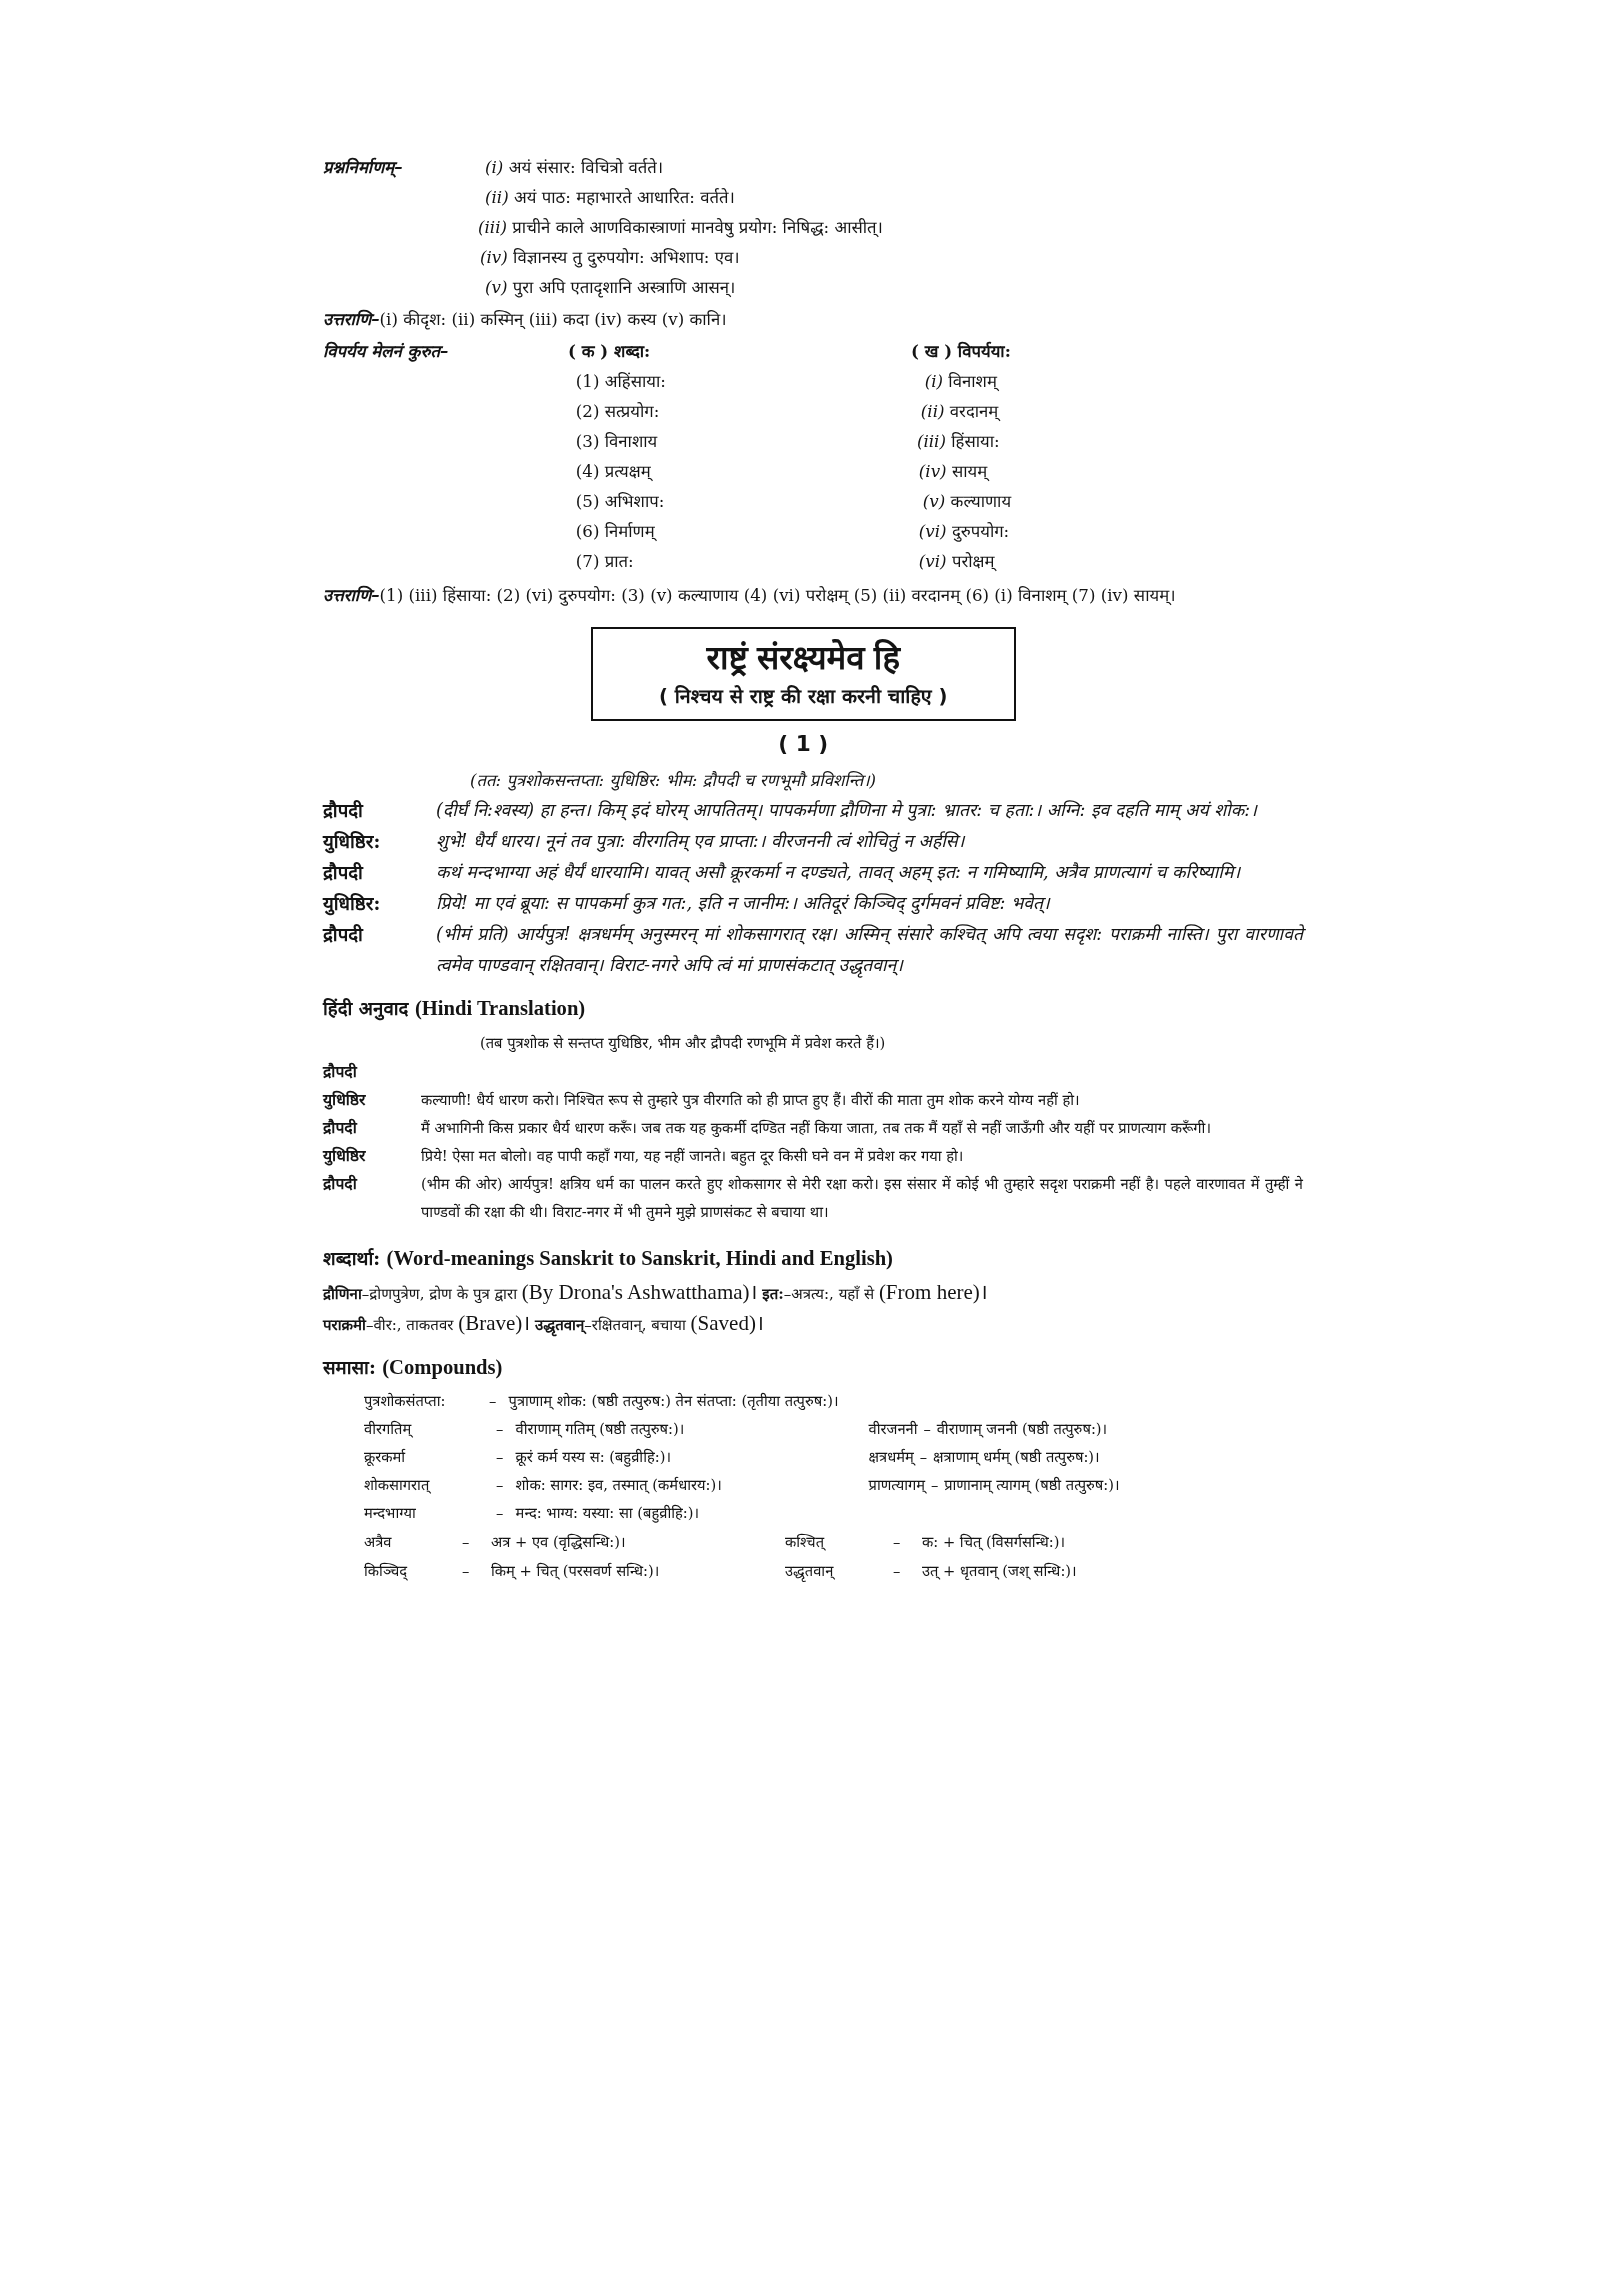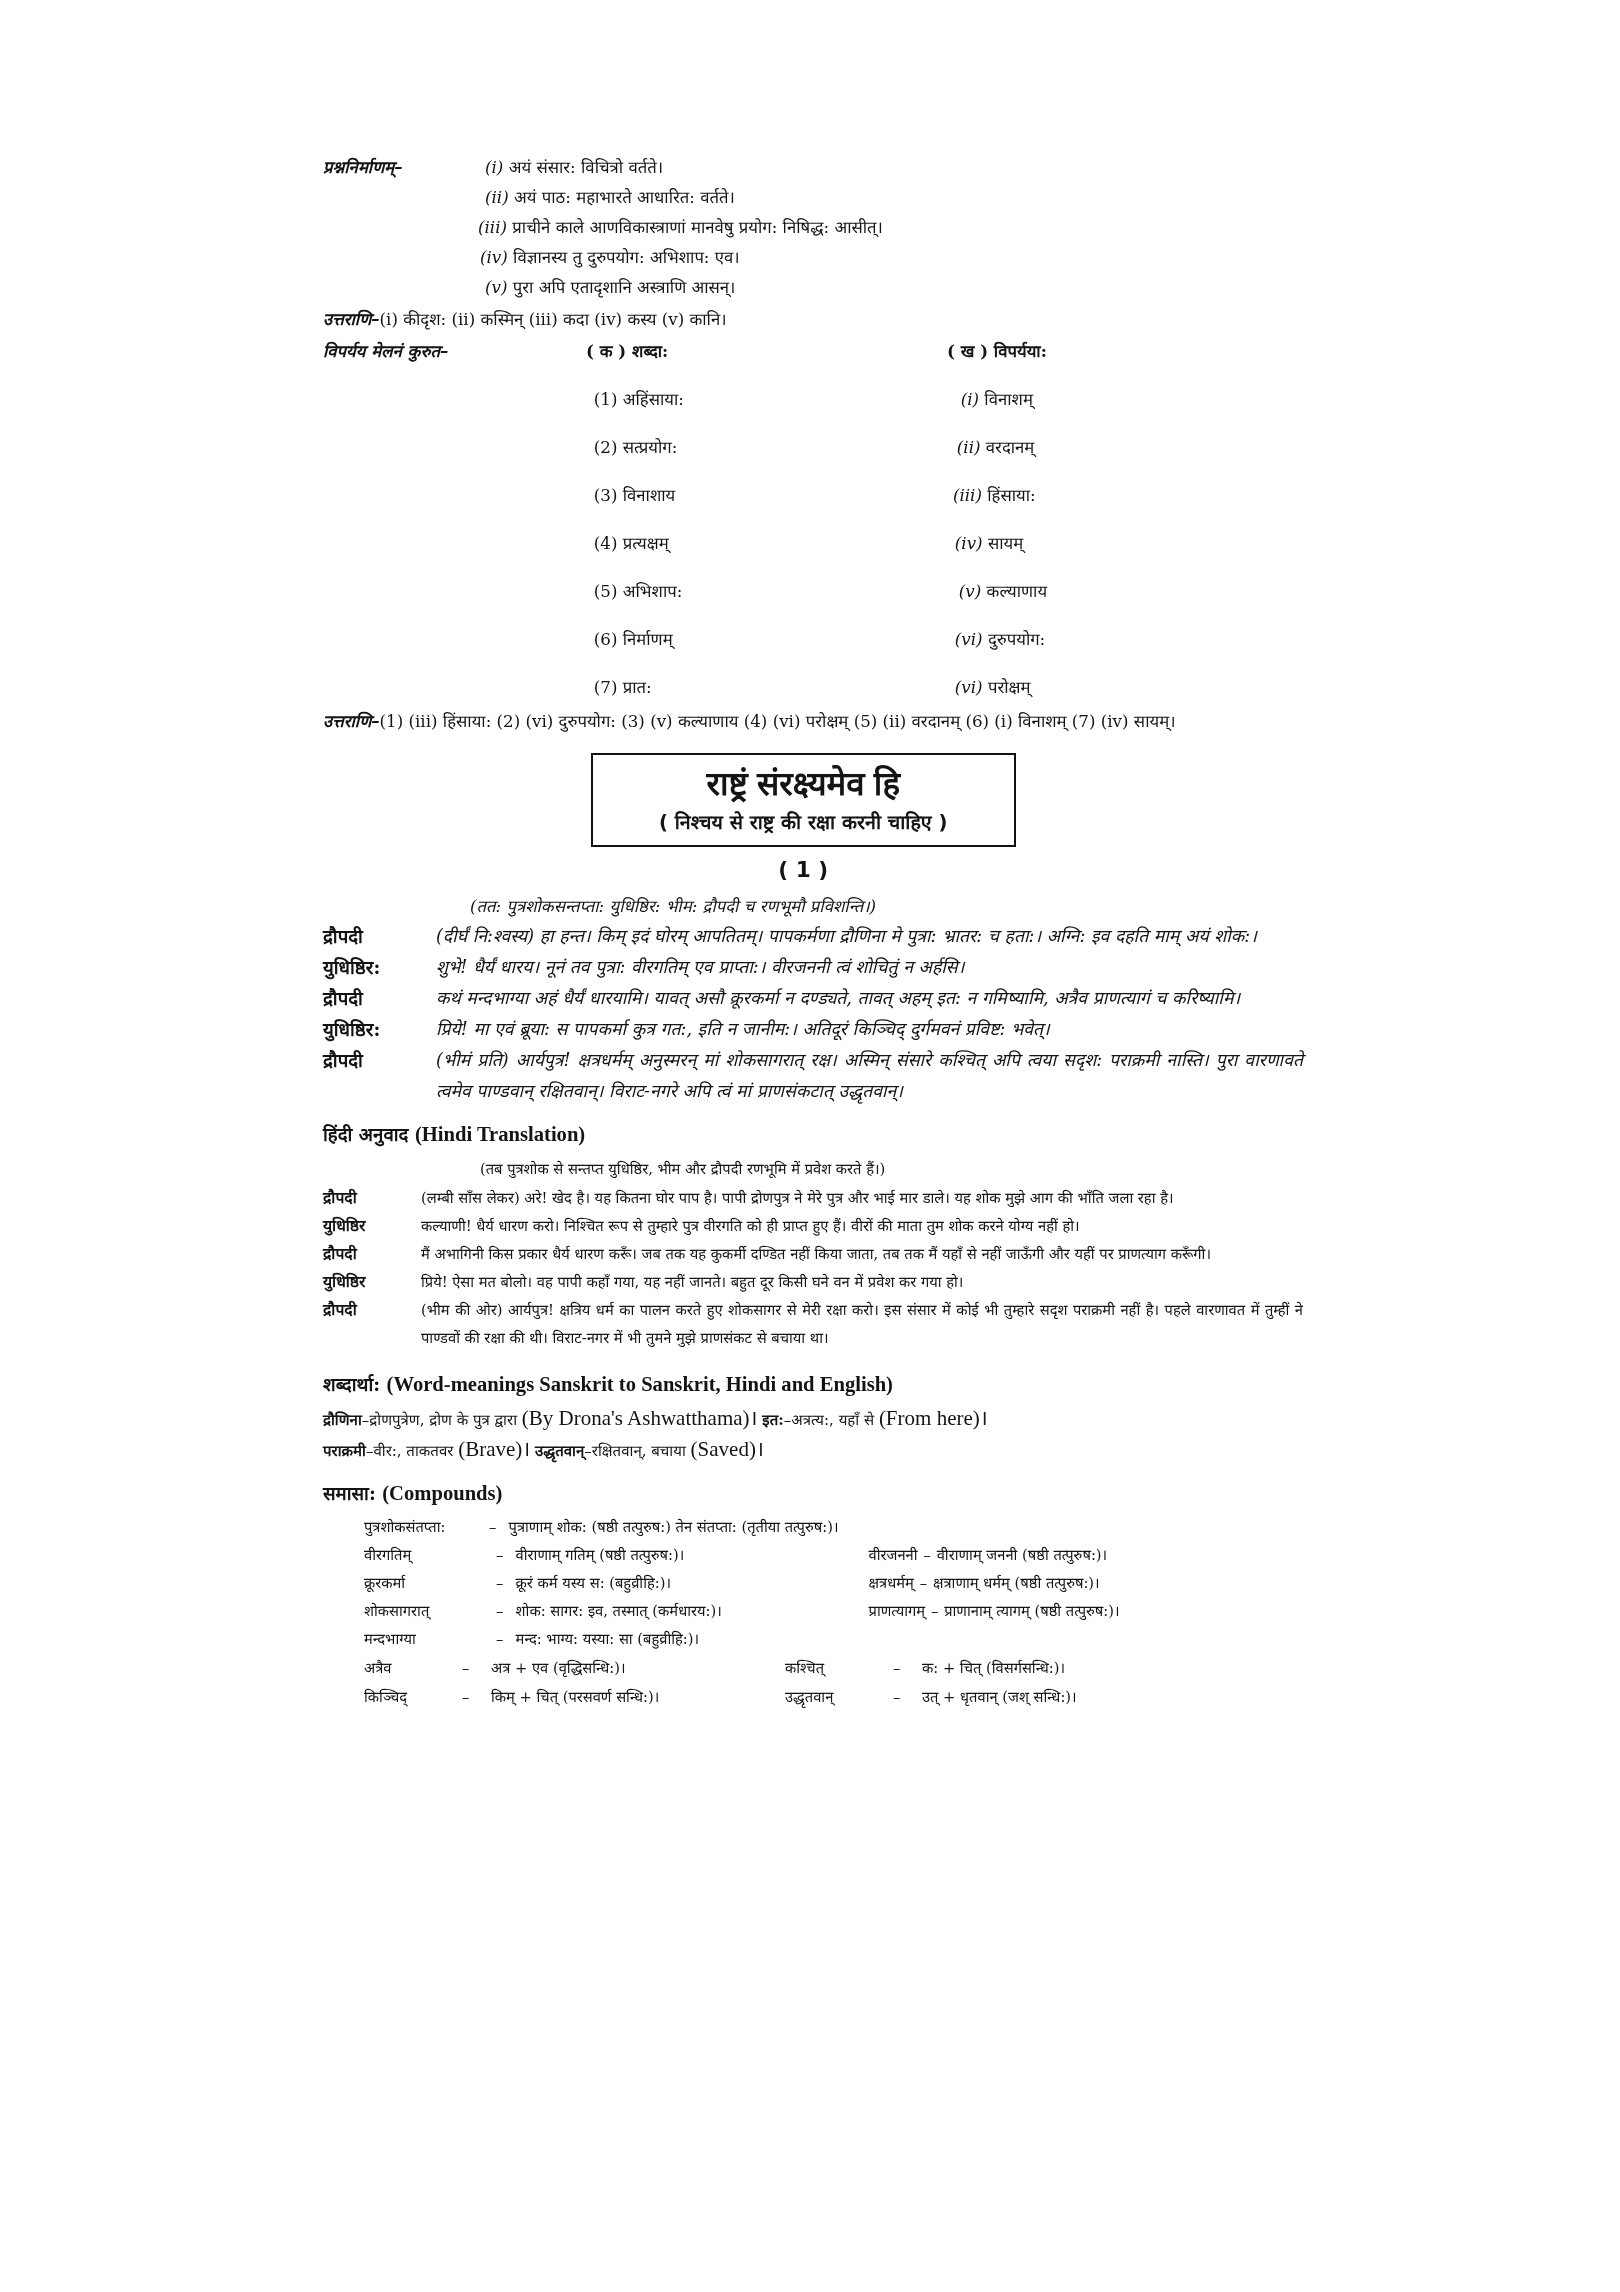--- a/index.html
+++ b/index.html
@@ -26,21 +26,21 @@
     .b { font-weight: bold; }
     .i { font-style: italic; }
     .lbl { font-weight: bold; white-space: nowrap; font-style: italic; }
     .qf-first { display: flex; }
     .qf-first .lbl { width: 162px; }
     .qf-item { padding-left: 162px; }
 
     .answers { margin-top: 2px; }
 
     
-    .match { display: grid; grid-template-columns: 245px 343px 294px; margin-top: 2px; gap: 18px; }
+    .match { display: grid; grid-template-columns: 245px 343px 294px; margin-top: 2px; }
     .match .col-head { font-weight: bold; }
     .match .cell { white-space: nowrap; }
     .match .rnum { font-style: italic; }
 
     .answers2 { margin-top: 3.9px; text-align: justify; }
 
     
     .title-box {
       position: relative;
       margin: 17.6px auto 0 auto;
@@ -211,21 +211,20 @@
   </section>
 
   <section>
     <div class="section-head">
       <span>हिंदी अनुवाद</span>
       <span class="en">(Hindi Translation)</span>
     </div>
     <div class="hstage">(तब पुत्रशोक से सन्तप्त युधिष्ठिर, भीम और द्रौपदी रणभूमि में प्रवेश करते हैं।)</div>
     <div class="hdlg">
       <span class="speaker">द्रौपदी</span>
-      <span class="speech">(लम्बी साँस लेकर) अरे! खेद है। यह कितना घोर पाप है। पापी द्रोणपुत्र ने मेरे पुत्र और भाई मार डाले। यह शोक मुझे आग की भाँति जला रहा है।</span>
     </div>
     <div class="hdlg">
       <span class="speaker">युधिष्ठिर</span>
       <span class="speech">कल्याणी! धैर्य धारण करो। निश्चित रूप से तुम्हारे पुत्र वीरगति को ही प्राप्त हुए हैं। वीरों की माता तुम शोक करने योग्य नहीं हो।</span>
     </div>
     <div class="hdlg">
       <span class="speaker">द्रौपदी</span>
       <span class="speech">मैं अभागिनी किस प्रकार धैर्य धारण करूँ। जब तक यह कुकर्मी दण्डित नहीं किया जाता, तब तक मैं यहाँ से नहीं जाऊँगी और यहीं पर प्राणत्याग करूँगी।</span>
     </div>
     <div class="hdlg">

